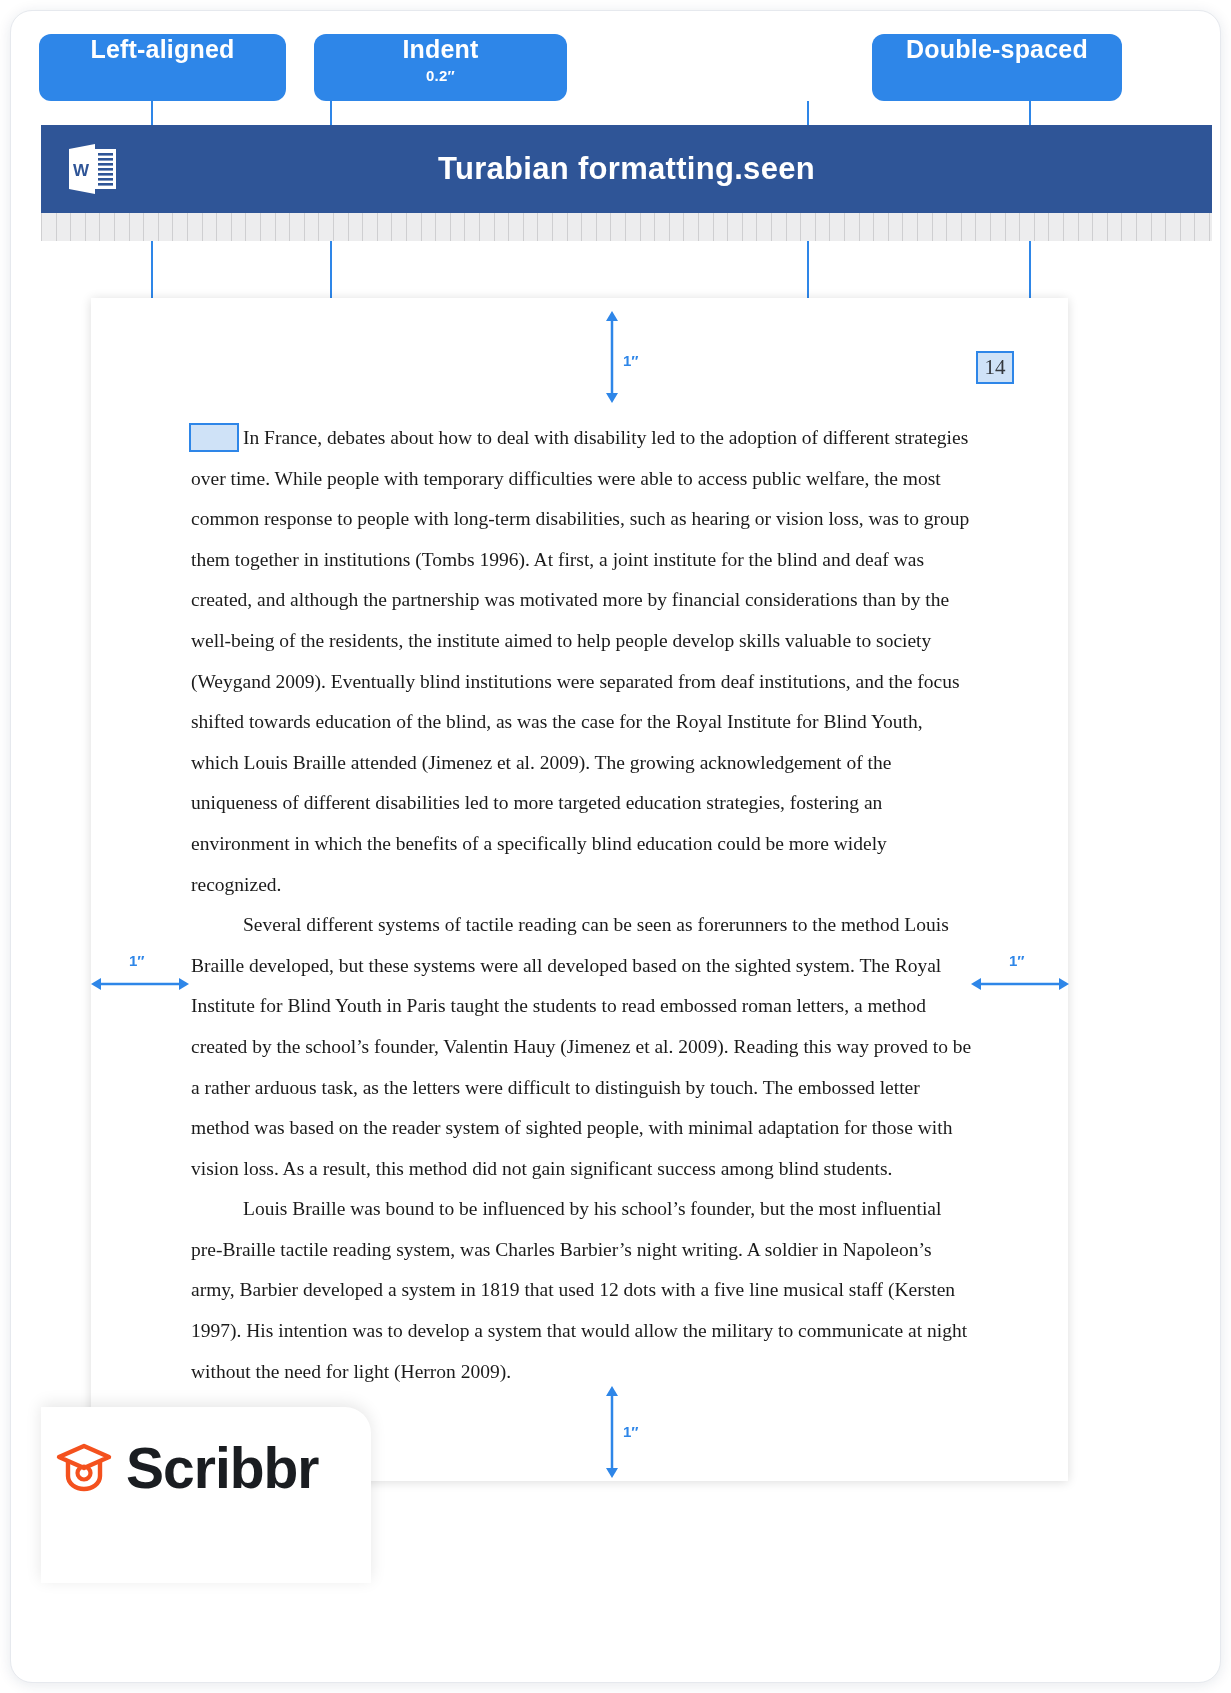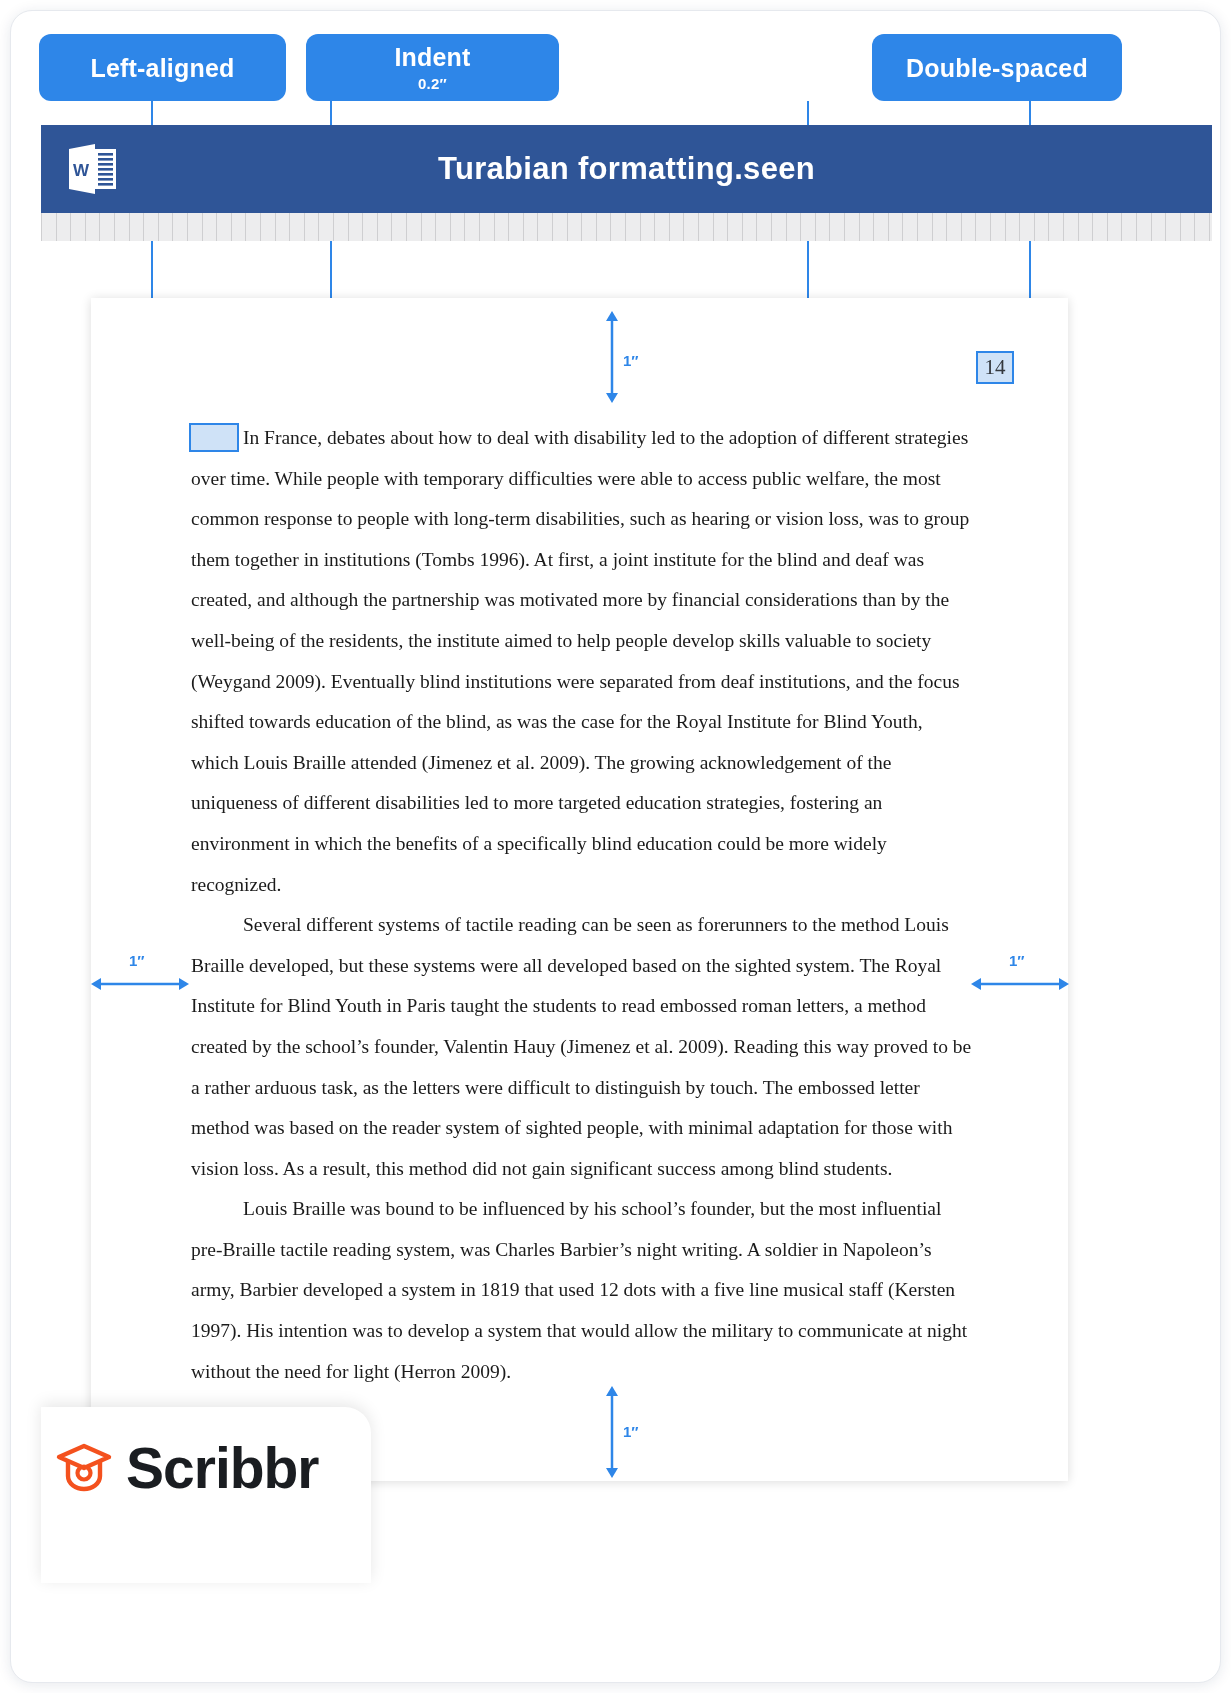--- a/index.html
+++ b/index.html
@@ -29,30 +29,29 @@
 
   
   .pill {
     position: absolute;
     background: #2e86e8;
     border-radius: 12px;
     color: #ffffff;
     display: flex;
     flex-direction: column;
     align-items: center;
-    justify-content: center;
     text-align: center;
     font-weight: bold;
     letter-spacing: .2px;
   }
   .pill .ptitle { font-size: 25px; line-height: 30px; white-space: nowrap; }
   .pill .psub   { font-size: 15px; line-height: 19px; font-weight: bold; margin-top: 2px; }
 
   #pill-left   { left: 28px;  top: 23px;  width: 247px; height: 67px; }
-  #pill-indent { left: 295px; top: 23px;  width: 253px; height: 67px; }
+  #pill-indent { left: 303px; top: 23px;  width: 253px; height: 67px; }
   #pill-page   { left: 583px; top: 23px;  width: 250px; height: 67px; }
   #pill-double { left: 861px; top: 23px;  width: 250px; height: 67px; }
 
   
   .ln { position: absolute; background: #2e86e8; }
   .lnv { width: 2px; }
   .lnh { height: 2px; }
 
   
   #titlebar {

